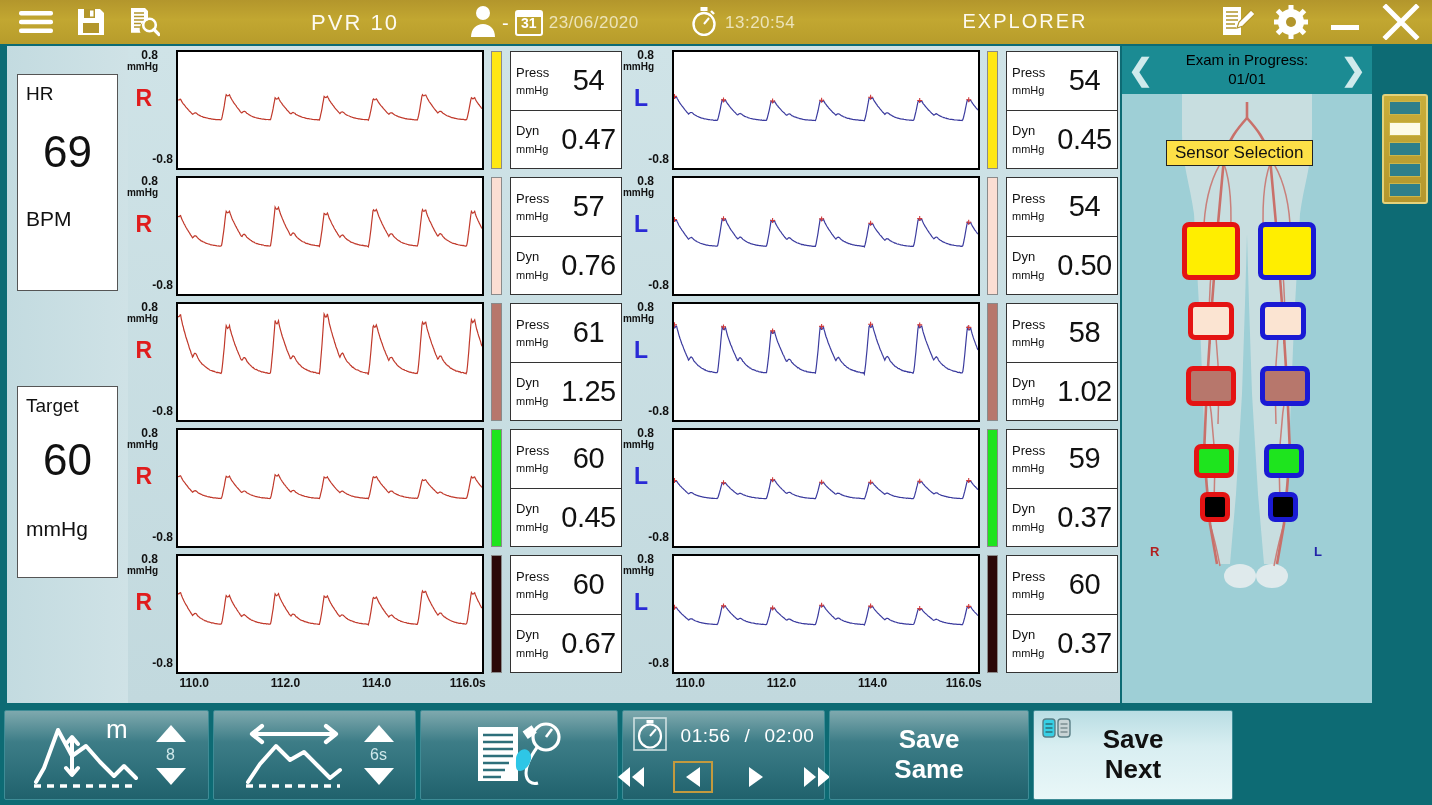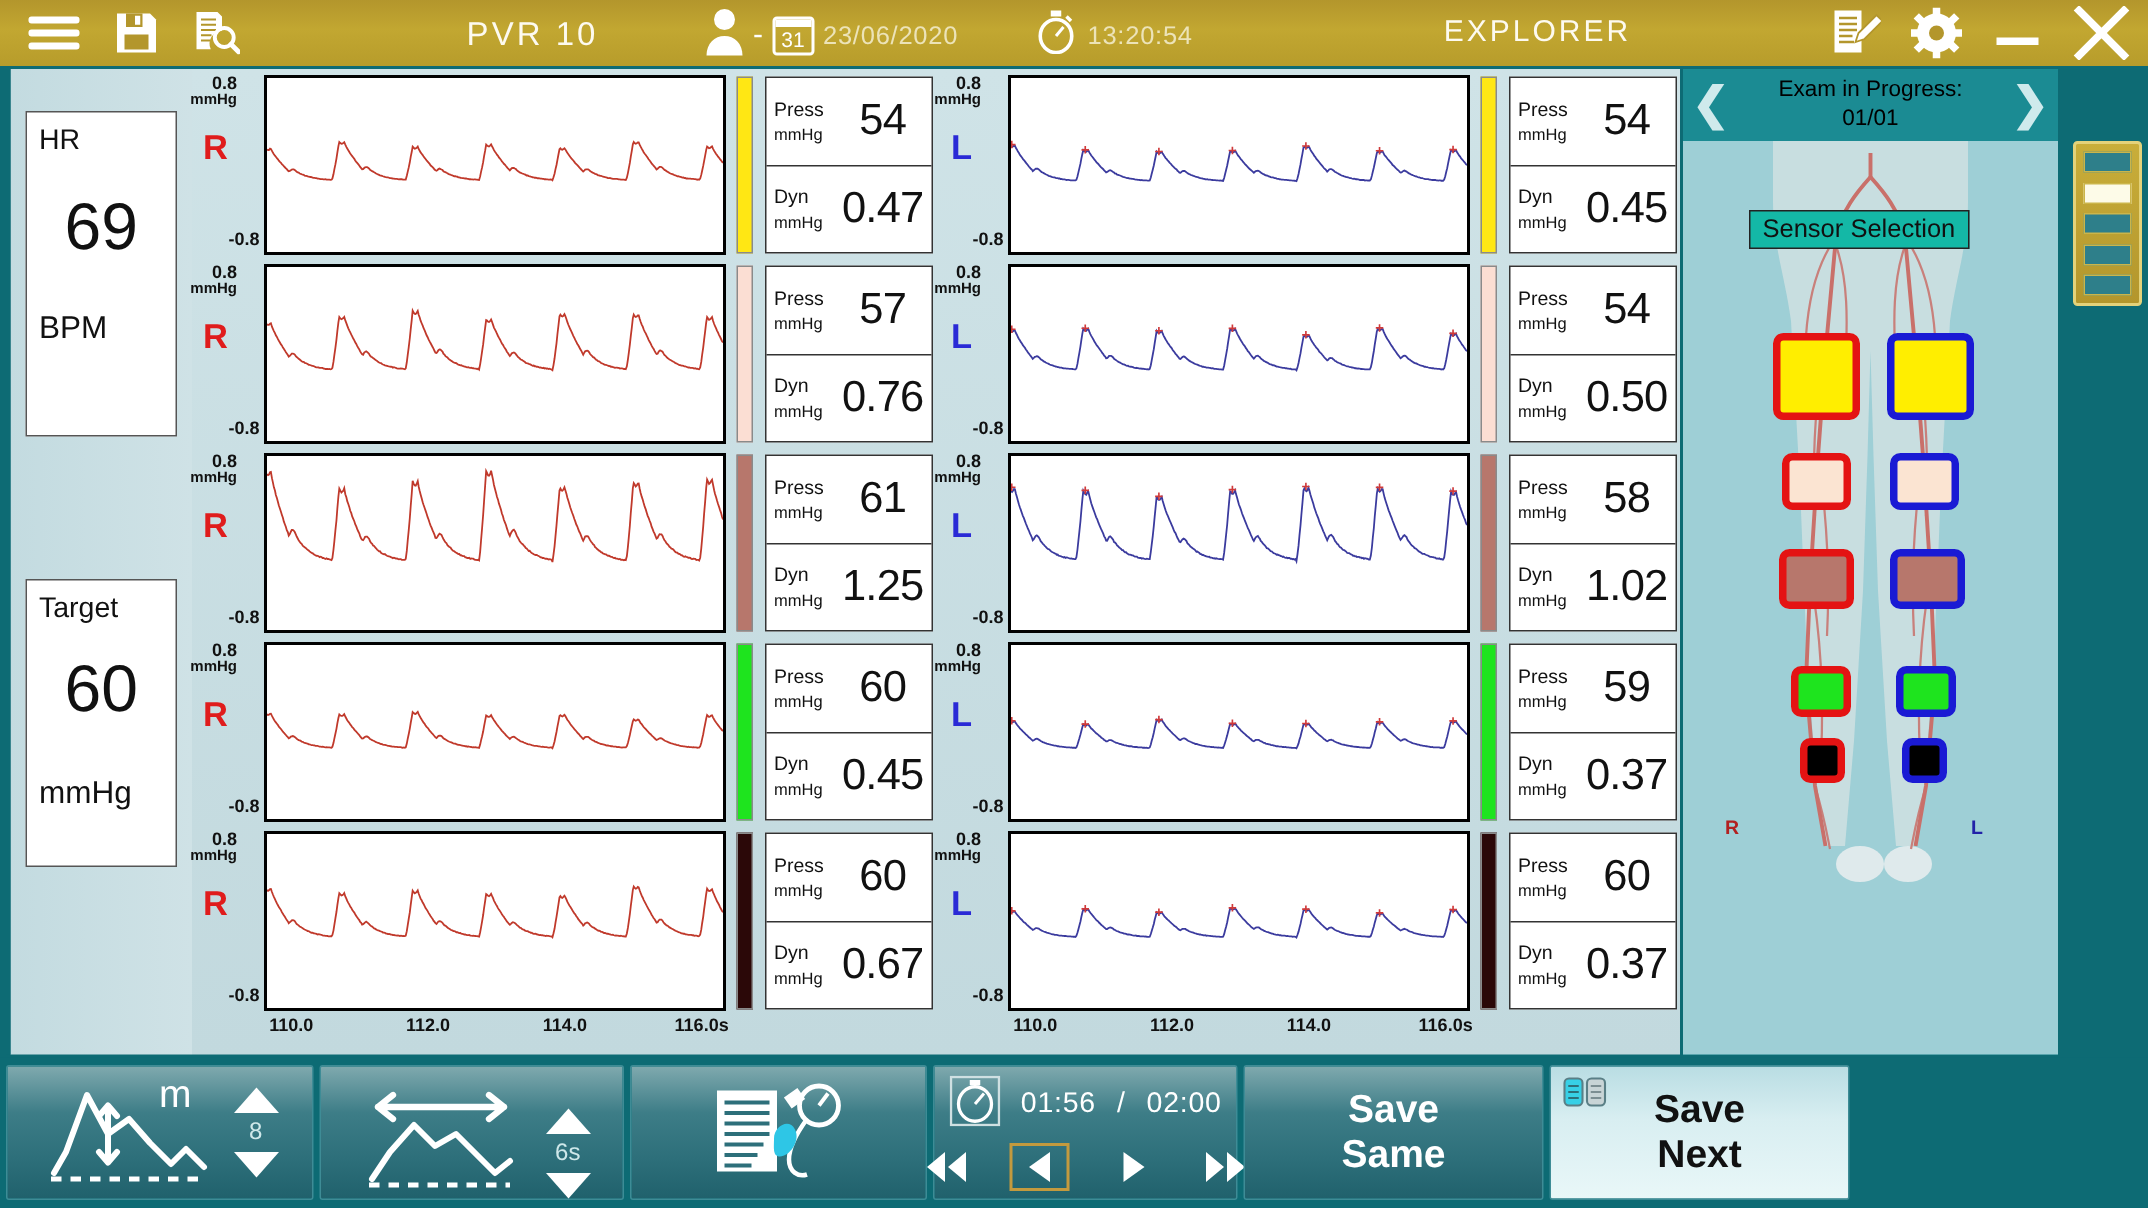--- a/index.html
+++ b/index.html
@@ -23,22 +23,22 @@
     color: #fdfaf0; font-size: 22px; letter-spacing: 2px;
     position: absolute; left: 270px; top: 10px; width: 170px; text-align: center;
   }
   .tb-user { position: absolute; left: 470px; top: 4px; display: flex; align-items: center; gap: 6px; }
   .tb-user-dash { color: #fff; font-size: 20px; }
   .tb-date {
     color: #ece3b8; font-size: 17px; letter-spacing: .5px;
   }
   .cal-badge {
     width: 28px; height: 26px; border: 2px solid #fff; border-radius: 3px;
-    color: #fff; font-size: 14px; font-weight: normal; display: flex;
-    align-items: center; justify-content: center; position: relative; padding-top:4px;
+    color: #fff; font-size: 14px; font-weight: bold; display: flex;
+    justify-content: center; position: relative; padding-top:4px;
   }
   .cal-badge::before {
     content: ""; position: absolute; top: 0; left: 0; right: 0; height: 5px; background: #fff;
   }
   .cal-num { position: relative; z-index: 2; line-height: 1; }
   .tb-clockwrap { position: absolute; left: 690px; top: 6px; display: flex; align-items: center; gap: 7px; }
   .tb-time { color: #ece3b8; font-size: 17px; letter-spacing: .5px; }
   .tb-explorer {
     position: absolute; left: 930px; top: 10px; width: 190px; text-align: center;
     color: #fdfaf0; font-size: 20px; letter-spacing: 2px;
@@ -131,21 +131,21 @@
     padding: 0 6px; background: #1b8b93;
   }
   .exam-title { color: #000000; font-size: 15px; text-align: center; line-height: 1.25; flex: 1; }
   .chev { color: #cfeaec; font-size: 30px; font-weight: bold; cursor: pointer; line-height: 1; }
   .bodyarea {
     position: absolute; left: 0; top: 48px; width: 250px; height: 609px;
     background: #9ecfd6; overflow: hidden;
   }
   .tooltip {
     position: absolute; left: 44px; top: 46px; z-index: 9;
-    background: #14b8a6; border: 1px solid #222; padding: 2px 8px;
+    background: #fde047; border: 1px solid #222; padding: 2px 8px;
     font-size: 17px; color: #111; white-space: nowrap;
   }
   .sensor {
     position: absolute; border-radius: 7px; box-sizing: border-box;
   }
   .sensor.red { border: 5px solid #e41313; }
   .sensor.blue { border: 5px solid #1a1ad4; }
   .rl-label { position: absolute; font-size: 13px; font-weight: bold; }
   .rl-r { color: #b22020; }
   .rl-l { color: #2222a8; }
@@ -169,21 +169,21 @@
     background: linear-gradient(to bottom, #7fa9ae 0%, #3d7d87 35%, #2d6f7a 70%, #20616c 100%);
     border: 1px solid #3e8c96; border-radius: 2px;
     display: flex; align-items: center; justify-content: center; cursor: pointer;
     position: relative; height: 90px; color: #fff;
   }
   .btn-light {
     background: linear-gradient(to bottom, #b9dde3 0%, #d8eef1 40%, #e9f7f8 100%);
     color: #111;
   }
   .btn-scale { width: 205px; gap: 10px; }
-  .btn-time { width: 203px; gap: 10px; align-items: flex-end; }
+  .btn-time { width: 203px; gap: 10px; }
   .btn-report { width: 198px; }
   .btn-play { width: 203px; flex-direction: column; justify-content: center; gap: 4px; }
   .btn-savesame { width: 200px; }
   .btn-savenext { width: 200px; }
   .btn-redo { width: 204px; }
   .stepper { display: flex; flex-direction: column; align-items: center; gap: 2px; }
   .tri-up, .tri-dn {
     width: 0; height: 0; border-left: 15px solid transparent; border-right: 15px solid transparent;
     cursor: pointer;
   }

